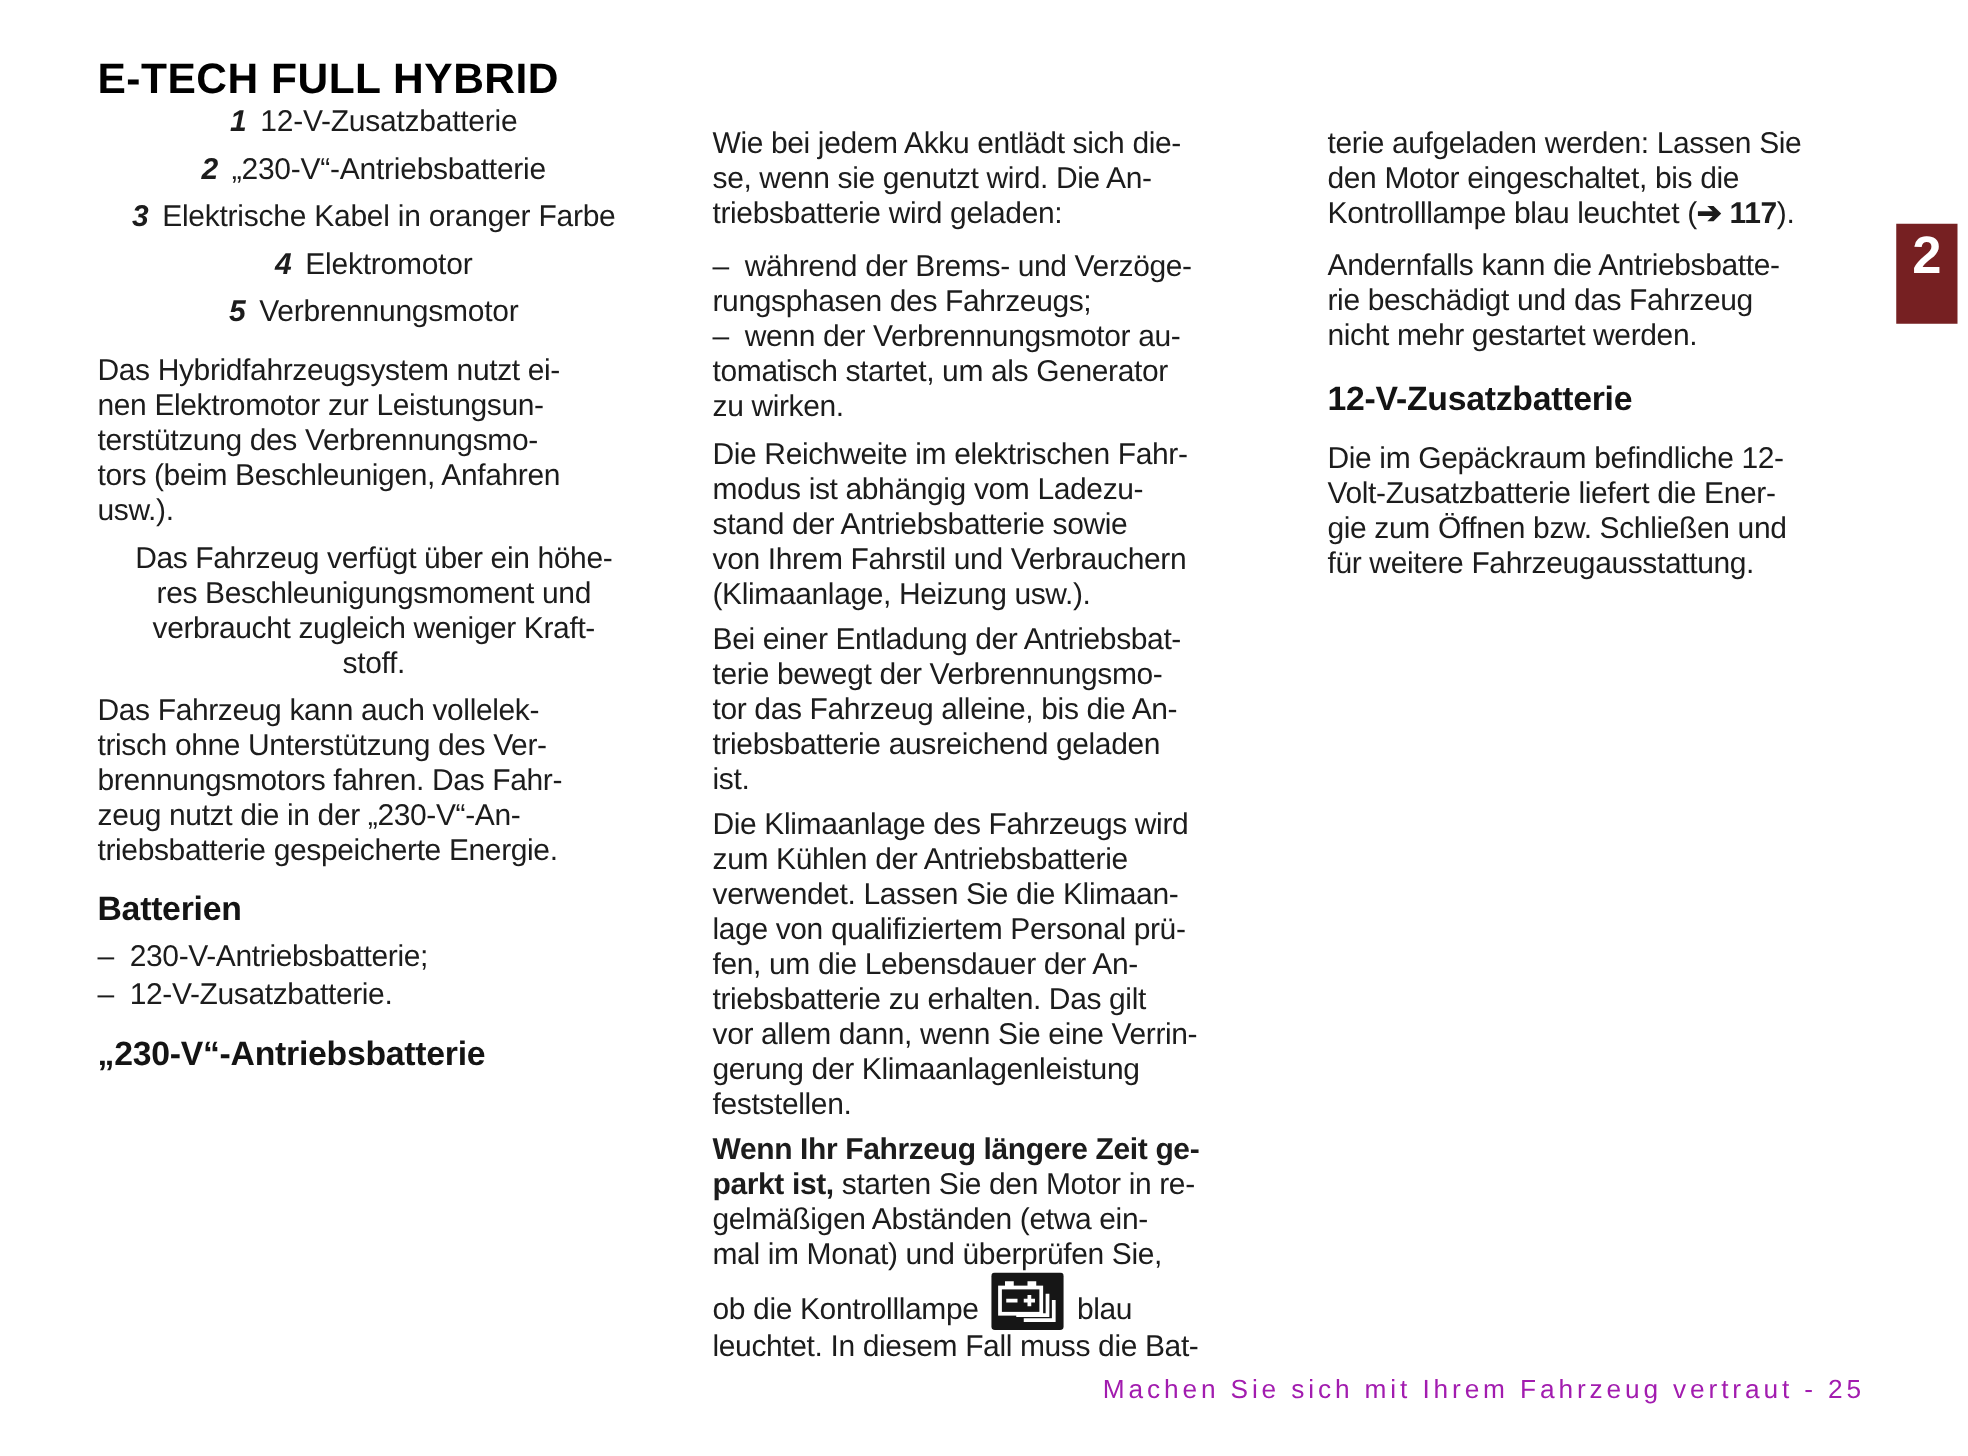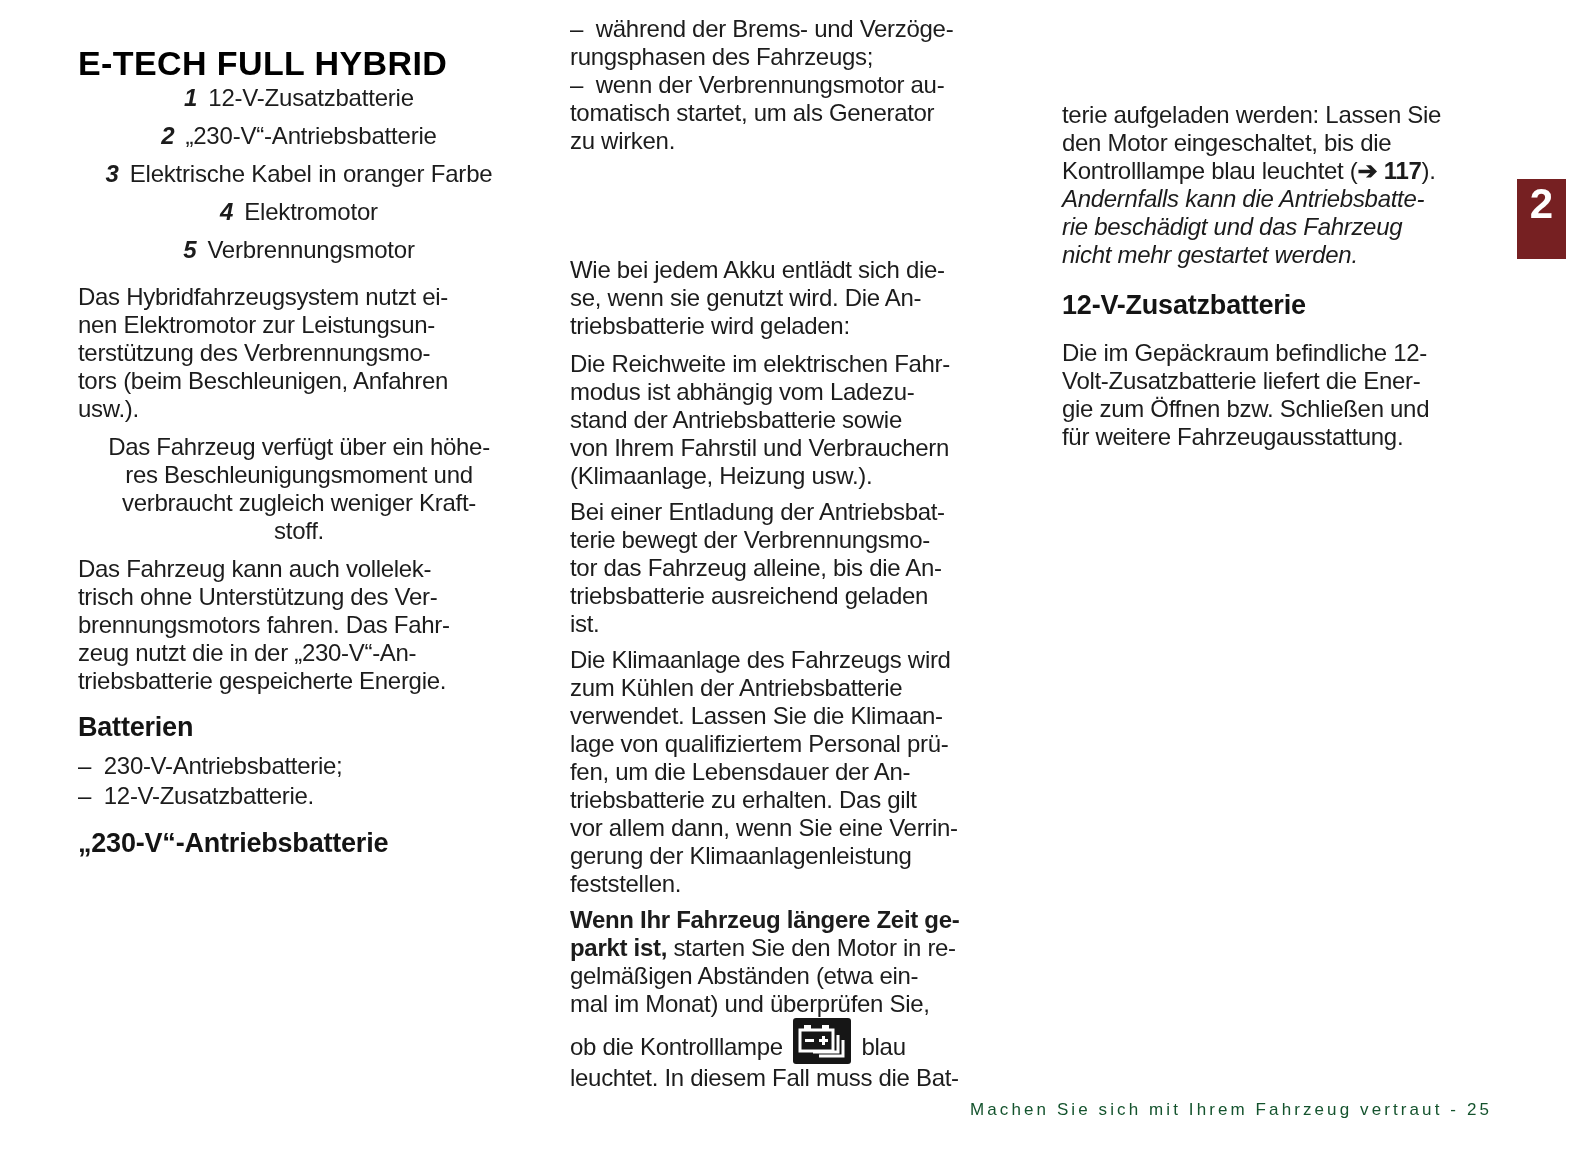--- a/index.html
+++ b/index.html
@@ -32,34 +32,34 @@
   #col1 .p1{margin-top:14px;} #col1 .p2{margin-top:10px;text-align:center;} #col1 .p3{margin-top:10px;}
   #col1 .h1{margin-top:16px;} #col1 .p4{margin-top:14px;}
   #col1 .bl{margin-top:8px;line-height:30px;}
   #col1 .h2{margin-top:16px;} #col1 .p5{margin-top:14px;}
   
   #col2 .p1{margin-top:101px;} #col2 .dl{margin-top:15px;}
   #col2 .p2{margin-top:10px;} #col2 .p3{margin-top:8px;}
   #col2 .p4{margin-top:8px;} #col2 .p5{margin-top:8px;}
   #col2 .p6{margin-top:0;}
   
-  #col3 .p1{margin-top:101px;} #col3 .p2{font-style:italic;}
+  #col3 .p1{margin-top:101px;} #col3 .p2{margin-top:14px;}
   #col3 .h1{margin-top:20px;} #col3 .p3{margin-top:18px;} #col3 .p4{margin-top:14px;}
   .lamp-icon{vertical-align:-9px;margin:0 4px;}
   .chapter-tab{
     position:absolute;left:1517px;top:179px;width:49px;height:80px;
     background:#762022;text-align:center;
   }
   .chapter-tab .tab-num{
     display:block;margin-top:3px;
     color:#ffffff;font-size:42px;font-weight:bold;line-height:44px;
   }
   .footer{
     position:absolute;top:1100px;right:82px;
-    font-size:17px;letter-spacing:3.1px;color:#14532d;white-space:pre;
+    font-size:21px;letter-spacing:3.1px;color:#a21caf;white-space:pre;
   }
 </style>
 </head>
 <body>
 
 <h1 class="title">E-TECH FULL HYBRID</h1>
 
 <div class="col" id="col1">
   <div class="legend">
     <div class="legend-item"><span class="legend-num">1</span><span>12-V-Zusatzbatterie</span></div>
@@ -82,28 +82,28 @@
 brennungsmotors fahren. Das Fahr-
 zeug nutzt die in der „230-V“-An-
 triebsbatterie gespeicherte Energie.</p>
   <h2 class="heading h1">Batterien</h2>
   <p class="para bl">–  230-V-Antriebsbatterie;
 –  12-V-Zusatzbatterie.</p>
   <h2 class="heading h2">„230-V“-Antriebsbatterie</h2>
 </div>
 
 <div class="col" id="col2">
+  <p class="para p1">Wie bei jedem Akku entlädt sich die-
+se, wenn sie genutzt wird. Die An-
+triebsbatterie wird geladen:</p>
   <p class="para dl">–  während der Brems- und Verzöge-
 rungsphasen des Fahrzeugs;
 –  wenn der Verbrennungsmotor au-
 tomatisch startet, um als Generator
 zu wirken.</p>
-  <p class="para p1">Wie bei jedem Akku entlädt sich die-
-se, wenn sie genutzt wird. Die An-
-triebsbatterie wird geladen:</p>
   <p class="para p2">Die Reichweite im elektrischen Fahr-
 modus ist abhängig vom Ladezu-
 stand der Antriebsbatterie sowie
 von Ihrem Fahrstil und Verbrauchern
 (Klimaanlage, Heizung usw.).</p>
   <p class="para p4">Bei einer Entladung der Antriebsbat-
 terie bewegt der Verbrennungsmo-
 tor das Fahrzeug alleine, bis die An-
 triebsbatterie ausreichend geladen
 ist.</p>

